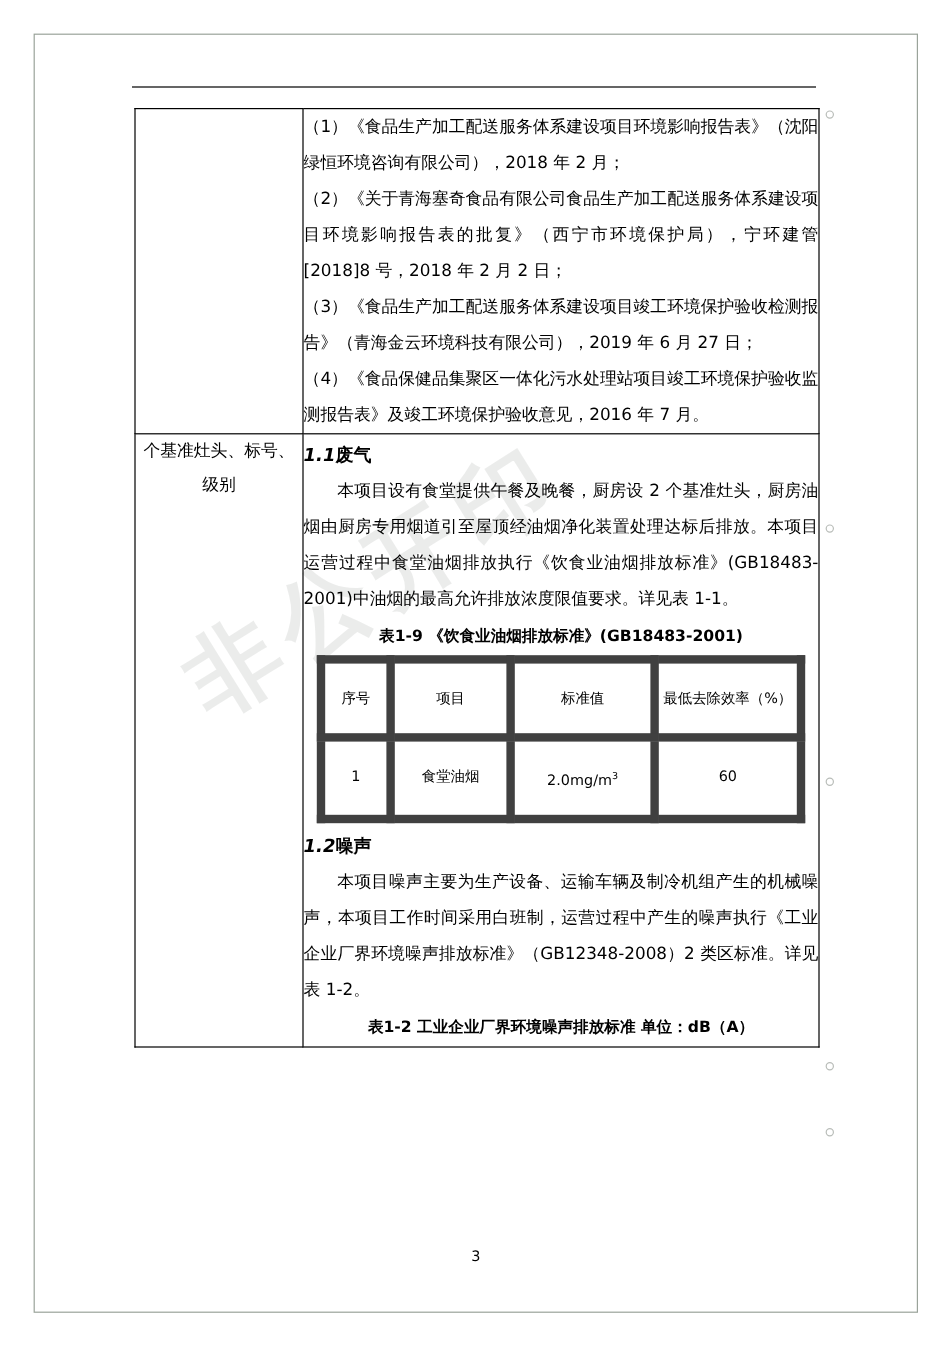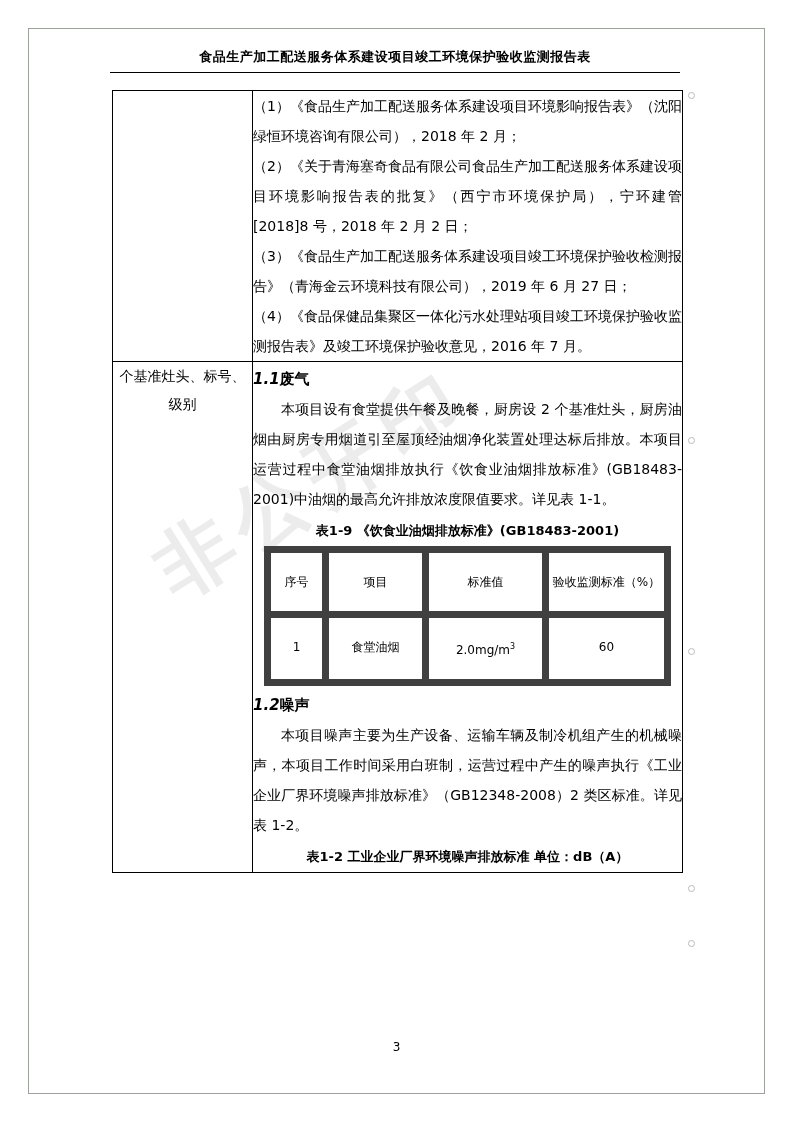--- a/index.html
+++ b/index.html
@@ -184,21 +184,20 @@
     background: #fff;
   }
 </style>
 </head>
 <body>
 
 <div class="page">
 
   <div class="page-border"></div>
 
-  <div class="doc-header">食品生产加工配送服务体系建设项目竣工环境保护验收监测报告表</div>
   <div class="header-rule"></div>
 
   <div class="watermark">非公开印</div>
 
   <table class="main-table">
     <colgroup>
       <col class="col-label">
       <col class="col-body">
     </colgroup>
     <tbody>
@@ -226,21 +225,21 @@
                 <col class="c1">
                 <col class="c2">
                 <col class="c3">
                 <col class="c4">
               </colgroup>
             <thead>
               <tr>
                 <th>序号</th>
                 <th>项目</th>
                 <th>标准值</th>
-                <th>验收监测标准（%）</th>
+                <th>最低去除效率（%）</th>
               </tr>
             </thead>
             <tbody>
               <tr>
                 <td>1</td>
                 <td>食堂油烟</td>
                 <td>2.0mg/m<sup class="unit">3</sup></td>
                 <td>60</td>
               </tr>
             </tbody>

